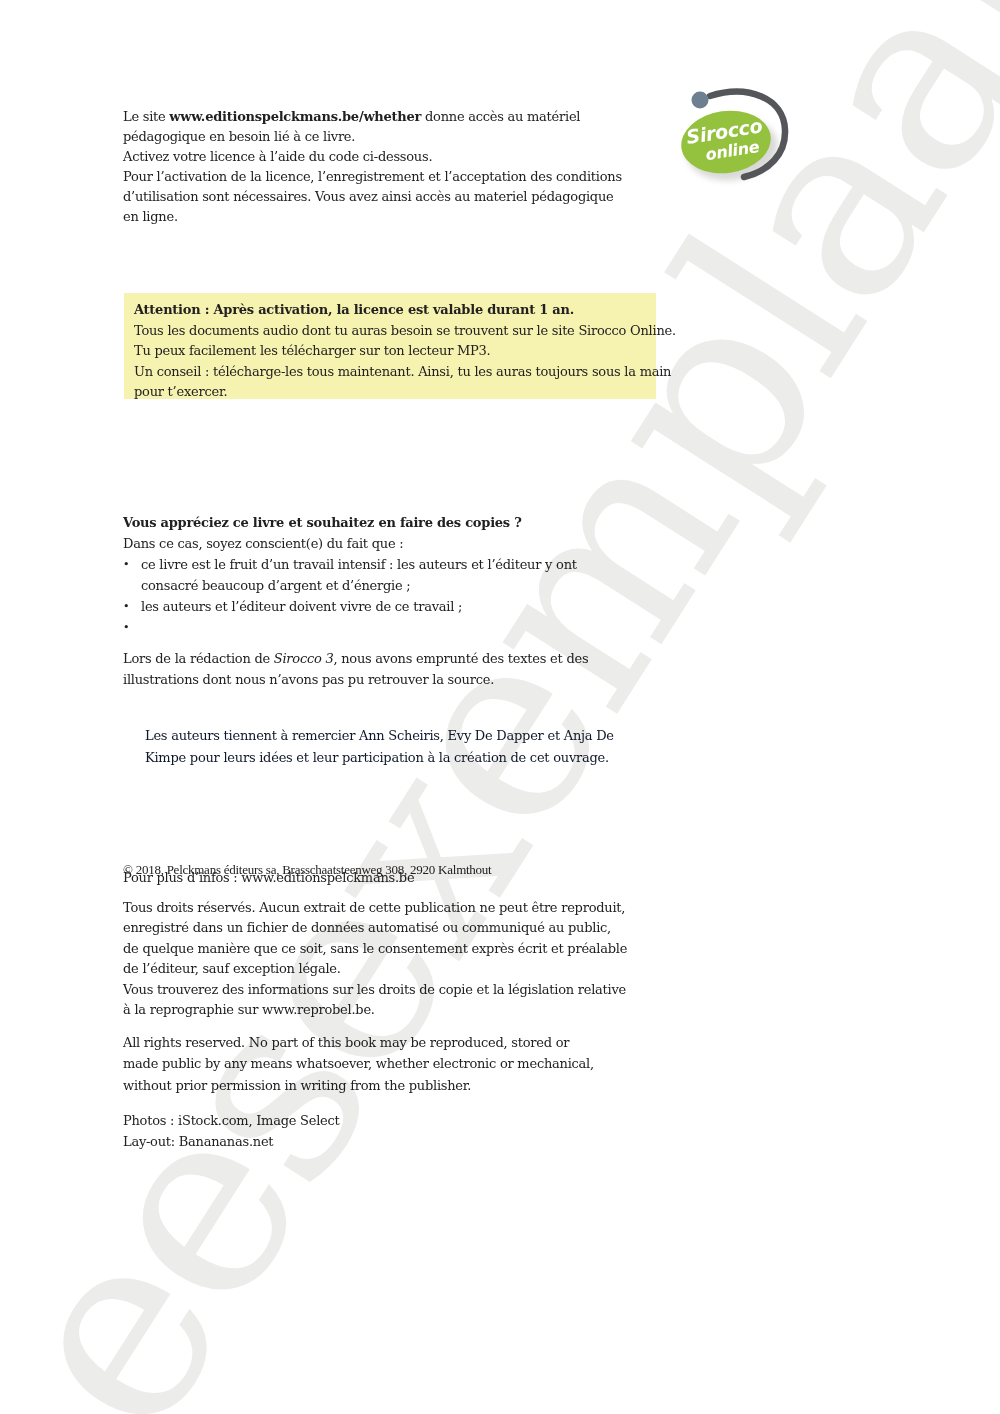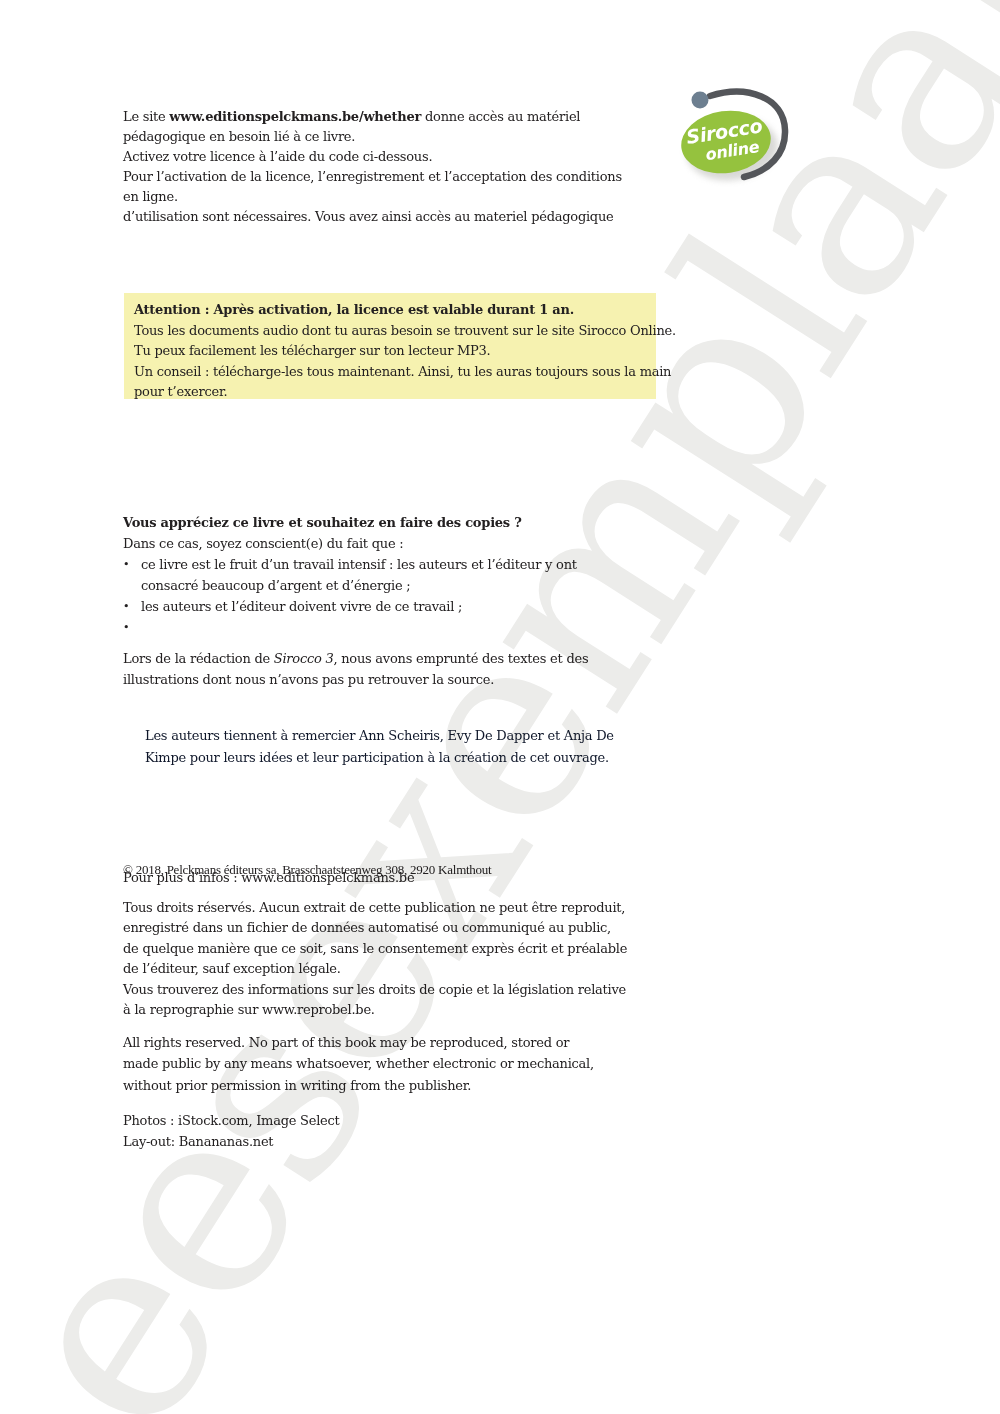--- a/index.html
+++ b/index.html
@@ -47,22 +47,22 @@
 </head>
 <body>
 
 <div class="page">
 
   <div class="block intro" style="top:107px;">
     <div class="line"><span>Le site </span><span class="bold">www.editionspelckmans.be/whether</span><span> donne accès au matériel</span></div>
     <div class="line">pédagogique en besoin lié à ce livre.</div>
     <div class="line">Activez votre licence à l’aide du code ci-dessous.</div>
     <div class="line">Pour l’activation de la licence, l’enregistrement et l’acceptation des conditions</div>
+    <div class="line">d’utilisation sont nécessaires. Vous avez ainsi accès au materiel pédagogique</div>
     <div class="line">en ligne.</div>
-    <div class="line">d’utilisation sont nécessaires. Vous avez ainsi accès au materiel pédagogique</div>
   </div>
 
   <div class="attention-box">
     <div class="line bold">Attention : Après activation, la licence est valable durant 1 an.</div>
     <div class="line">Tous les documents audio dont tu auras besoin se trouvent sur le site Sirocco Online.</div>
     <div class="line">Tu peux facilement les télécharger sur ton lecteur MP3.</div>
     <div class="line">Un conseil : télécharge-les tous maintenant. Ainsi, tu les auras toujours sous la main</div>
     <div class="line">pour t’exercer.</div>
   </div>
 

